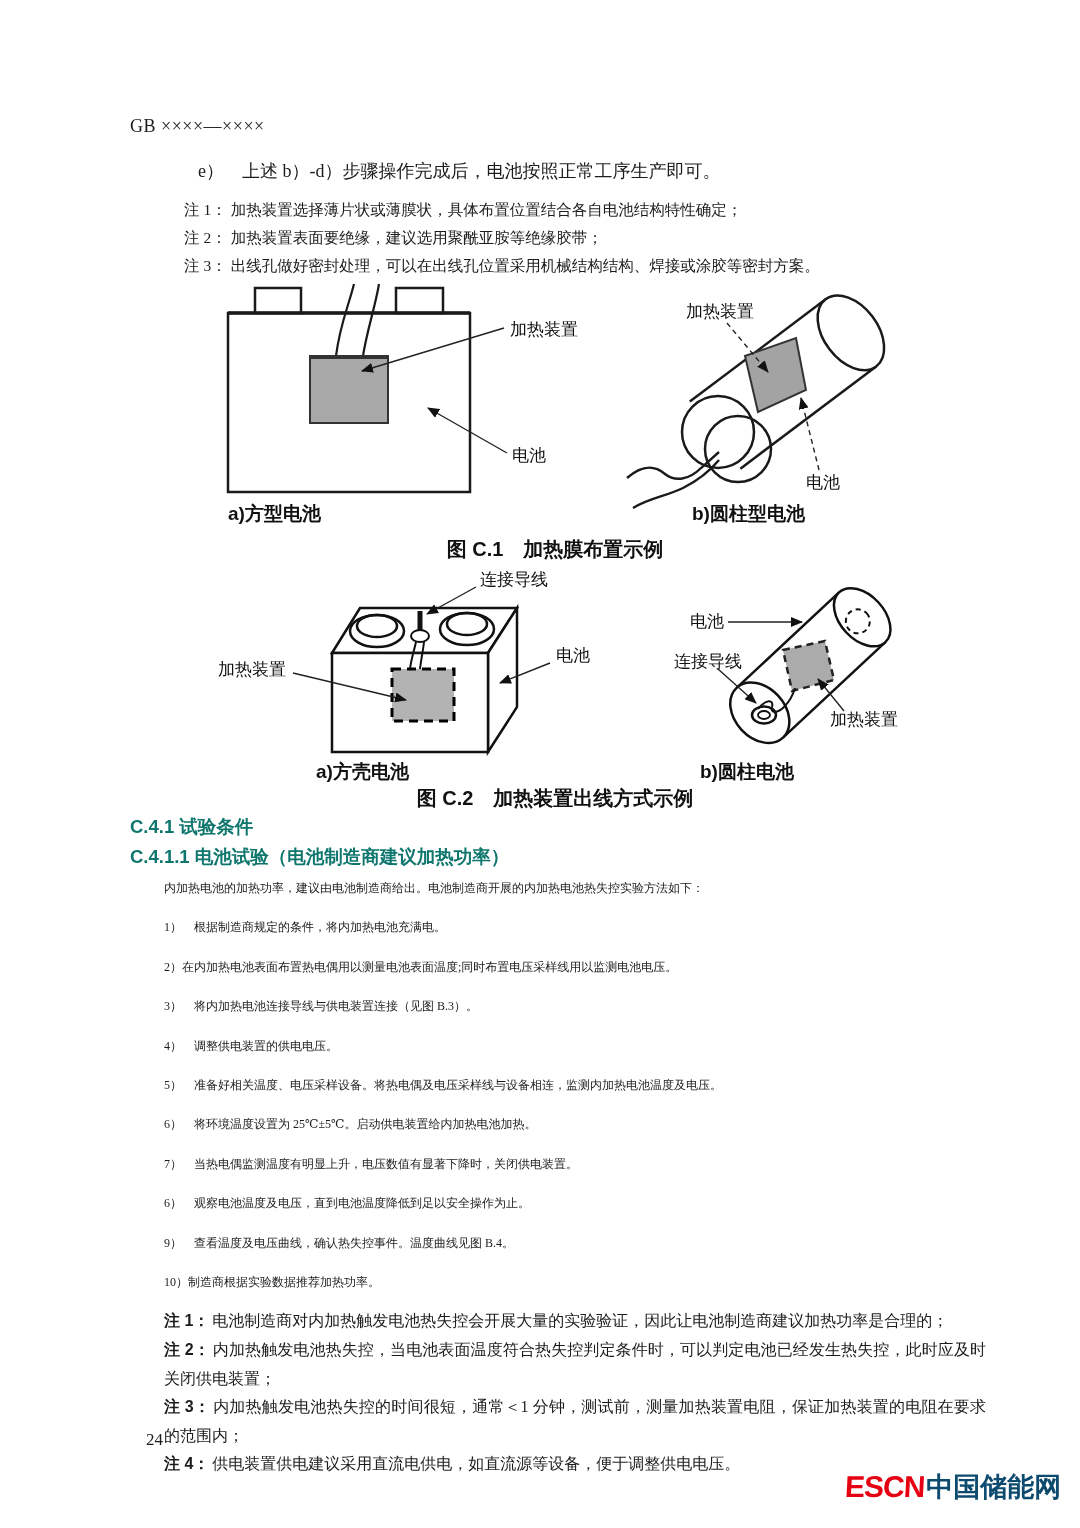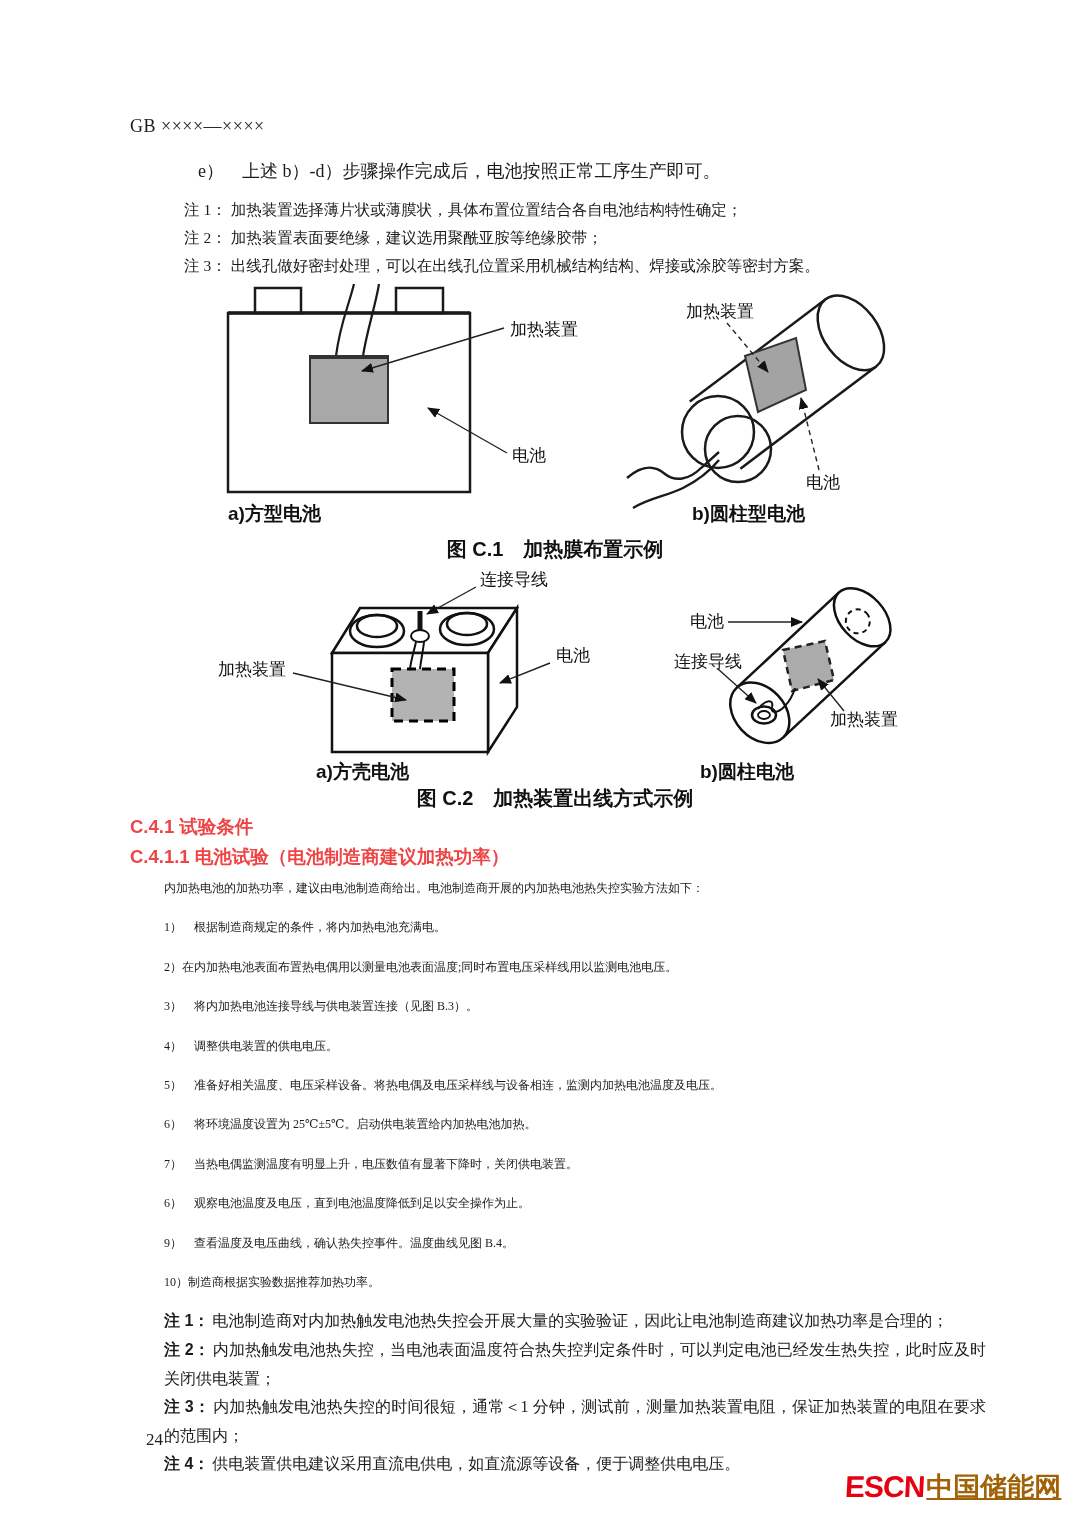--- a/index.html
+++ b/index.html
@@ -8,29 +8,29 @@
   .gb-header{position:absolute;left:130px;top:116px;font-size:18px;letter-spacing:.5px;}
   .step-e{position:absolute;left:130px;top:159px;width:868px;margin:0;font-size:18px;text-indent:68px;}
   .top-notes{position:absolute;left:184px;top:196px;width:830px;font-size:15.5px;line-height:28px;}
   .tnote{white-space:normal;}
   .tnote-label{margin-right:4px;}
   .fig{position:absolute;}
   .lbl{font:500 17px "Liberation Sans","DejaVu Sans",sans-serif;fill:#111;}
   .subcap{font:700 19px "Liberation Sans","DejaVu Sans",sans-serif;fill:#111;}
   .figcap{font:700 20px "Liberation Sans","DejaVu Sans",sans-serif;fill:#111;}
   .section{position:absolute;left:130px;top:812px;width:868px;}
-  .h1,.h2{font:700 18.5px "Liberation Sans","DejaVu Sans",sans-serif;line-height:30px;color:#ef4444;}
+  .h1,.h2{font:700 18.5px "Liberation Sans","DejaVu Sans",sans-serif;line-height:30px;color:#0f766e;}
   .sec-intro,.step{font-size:12px;line-height:29.4px;text-indent:2em;margin:10px;text-align:justify;}
   .sec-intro{margin-top:2px;}
   .bottom-notes{margin:2px 0 0 34px;width:822px;font-size:16px;line-height:28.6px;text-align:justify;}
   .bnote-label{font-family:"Liberation Sans","DejaVu Sans",sans-serif;font-weight:700;margin-right:3px;}
   .page-number{position:absolute;left:146px;top:1430px;font-size:17px;}
   .escn{position:absolute;left:845px;top:1469px;display:flex;align-items:center;gap:2px;}
   .escn-en{font:900 30px "Liberation Sans","DejaVu Sans",sans-serif;color:#e60012;letter-spacing:-1px;transform:skewX(-3deg);}
-  .escn-cn{font:800 27px "Liberation Sans","DejaVu Sans",sans-serif;color:#a16207;letter-spacing:0px;text-decoration:underline;}
+  .escn-cn{font:800 27px "Liberation Sans","DejaVu Sans",sans-serif;color:#0c4a6e;letter-spacing:0px;}
 </style>
 </head>
 <body>
 
 <div class="page">
 
   <div class="gb-header">GB ××××—××××</div>
 
   <p class="step-e">e）　上述 b）-d）步骤操作完成后，电池按照正常工序生产即可。</p>
 

